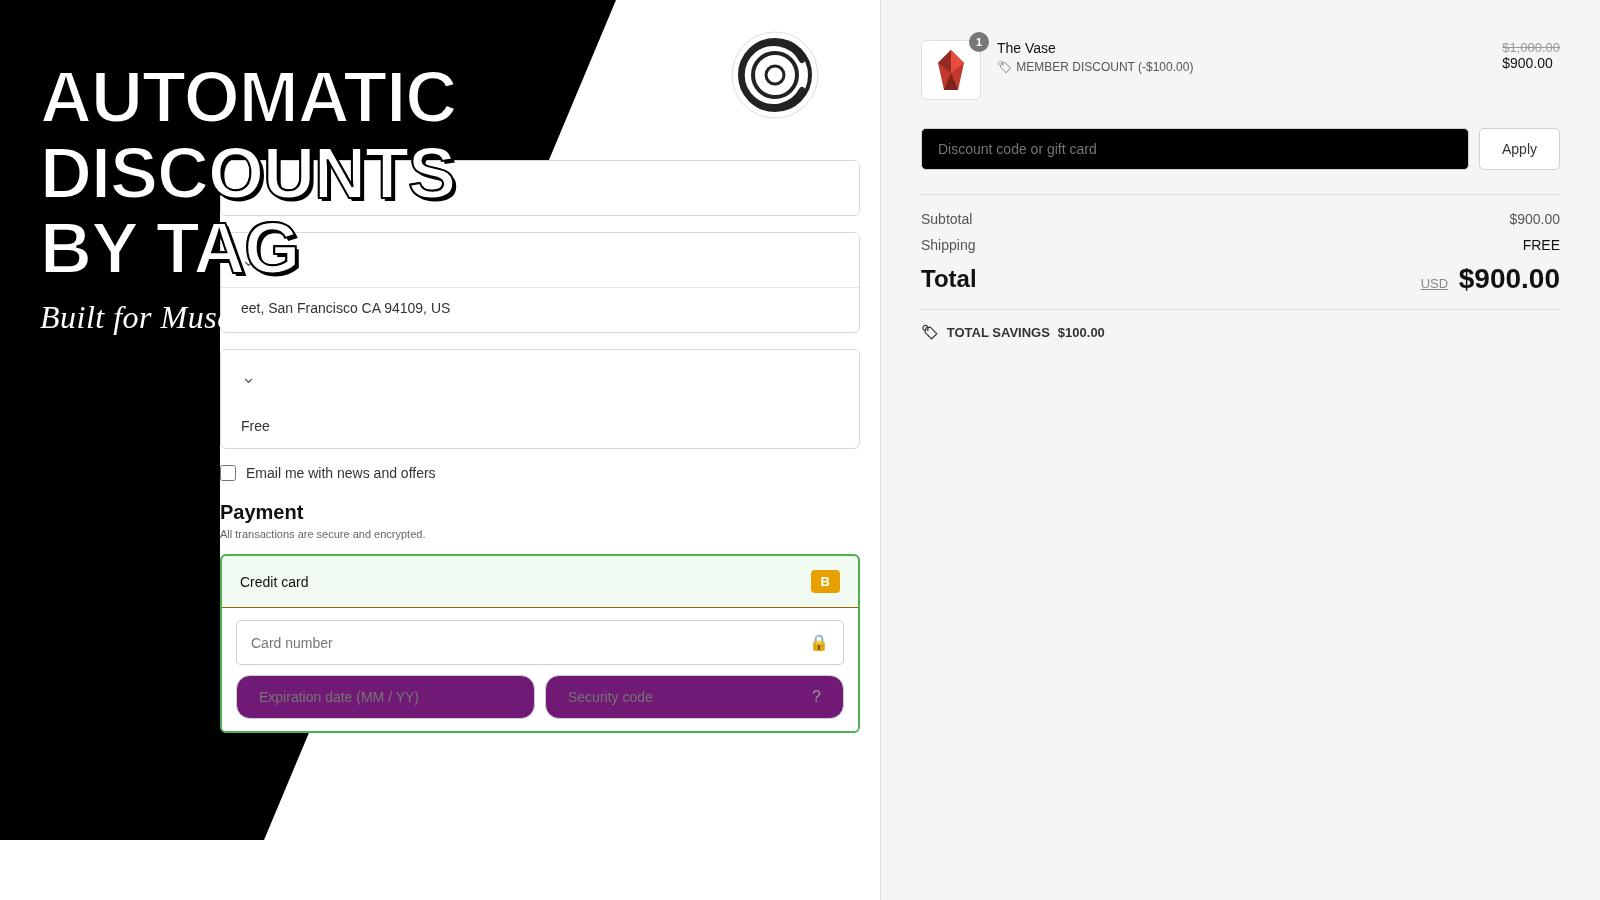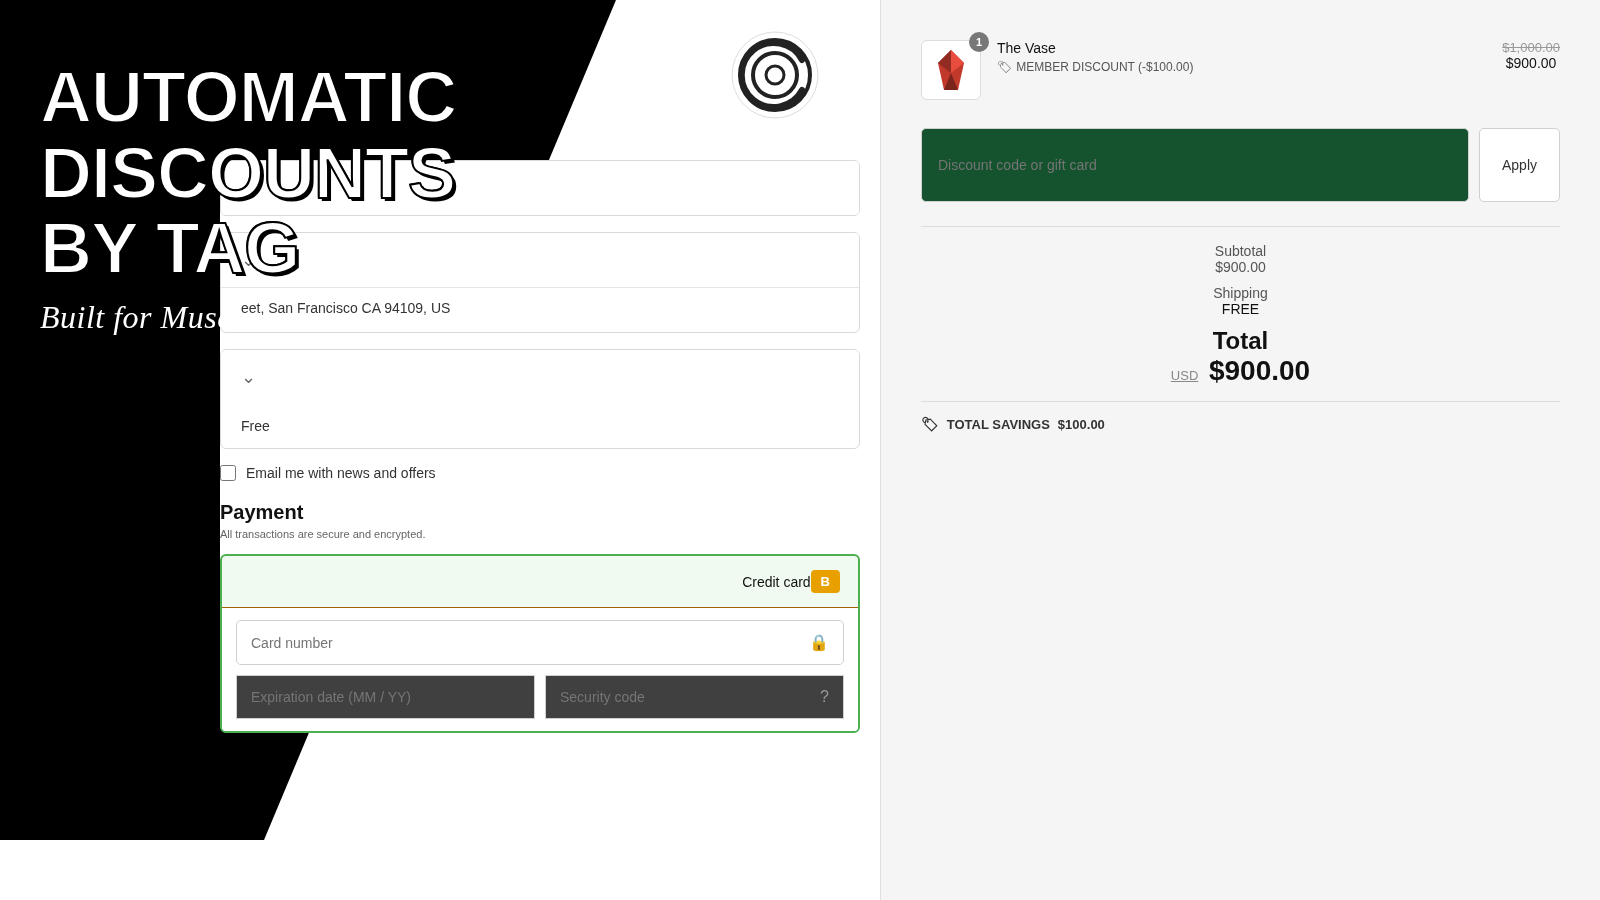--- a/index.html
+++ b/index.html
@@ -166,21 +166,21 @@
     .credit-card-option {
       border: 2px solid #4caf50;
       border-radius: 6px;
       background: #f0faf0;
       overflow: hidden;
     }
 
     .credit-card-header {
       display: flex;
       align-items: center;
-      justify-content: flex-end;
+      justify-content: space-between;
       padding: 14px 18px;
     }
 
     .credit-card-label {
       font-size: 14px;
       font-weight: 500;
       color: #111;
     }
 
     .braintree-badge {
@@ -226,23 +226,23 @@
     .card-bottom-row {
       display: flex;
       gap: 10px;
     }
 
     .expiry-field, .security-field {
       flex: 1;
       display: flex;
       align-items: center;
       border: 1px solid #d0d0d0;
-      border-radius: 1px;
-      padding: 12px 14px;
-      background: #404040;
+      border-radius: 14px;
+      padding: 12px 22px;
+      background: #701a75;
     }
 
     .expiry-field input, .security-field input {
       flex: 1;
       border: none;
       outline: none;
       font-size: 14px;
       color: #aaa;
       background: transparent;
     }
@@ -319,21 +319,21 @@
       gap: 4px;
       font-size: 12px;
       color: #555;
     }
 
     .discount-badge .tag-icon {
       font-size: 12px;
     }
 
     .product-price {
-      text-align: center;
+      text-align: left;
     }
 
     .original-price {
       font-size: 13px;
       color: #999;
       text-decoration: line-through;
     }
 
     .sale-price {
       font-size: 14px;
@@ -345,24 +345,24 @@
     .discount-row {
       display: flex;
       gap: 10px;
       margin-bottom: 24px;
     }
 
     .discount-input {
       flex: 1;
       border: 1px solid #d0d0d0;
       border-radius: 5px;
-      padding: 28px 16px;
+      padding: 12px 16px;
       font-size: 14px;
       color: #aaa;
-      background: #14532d;
+      background: #000000;
       outline: none;
     }
 
     .apply-btn {
       background: #fff;
       border: 1px solid #d0d0d0;
       border-radius: 5px;
       padding: 12px 22px;
       font-size: 14px;
       color: #333;
@@ -376,21 +376,20 @@
       padding-top: 16px;
     }
 
     .total-row {
       display: flex;
       justify-content: space-between;
       align-items: center;
       margin-bottom: 10px;
       font-size: 14px;
       color: #555;
-      flex-direction: column;
     }
 
     .total-row.grand-total {
       font-size: 24px;
       font-weight: 600;
       color: #111;
       margin-top: 8px;
       margin-bottom: 14px;
     }
 

